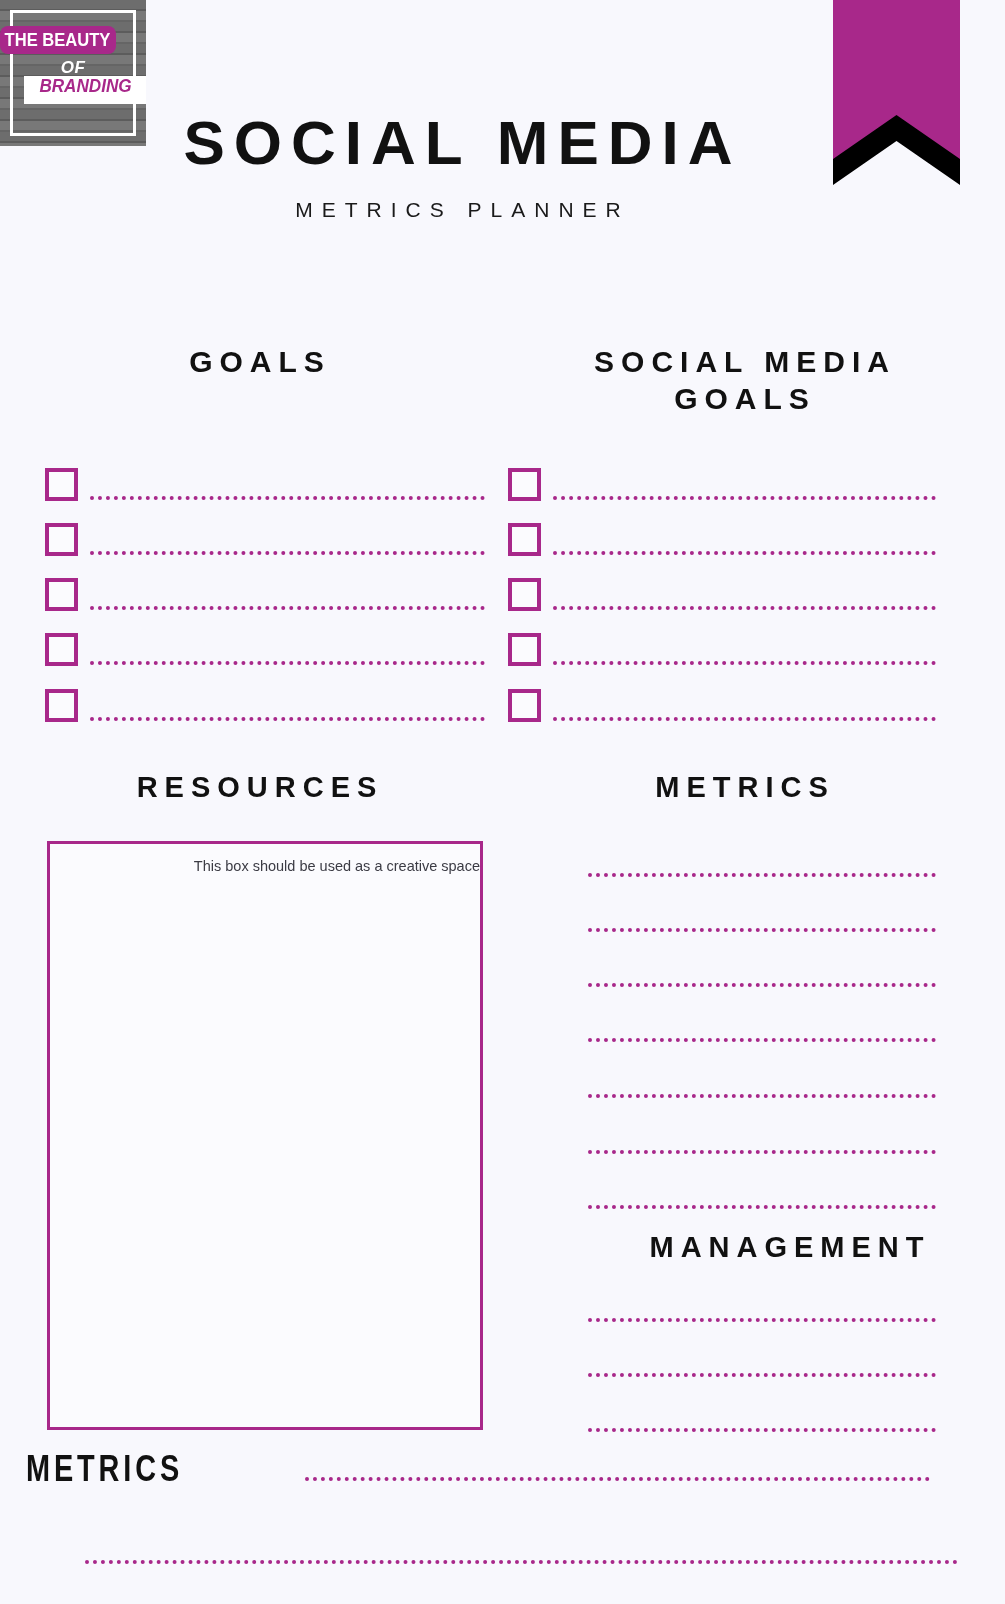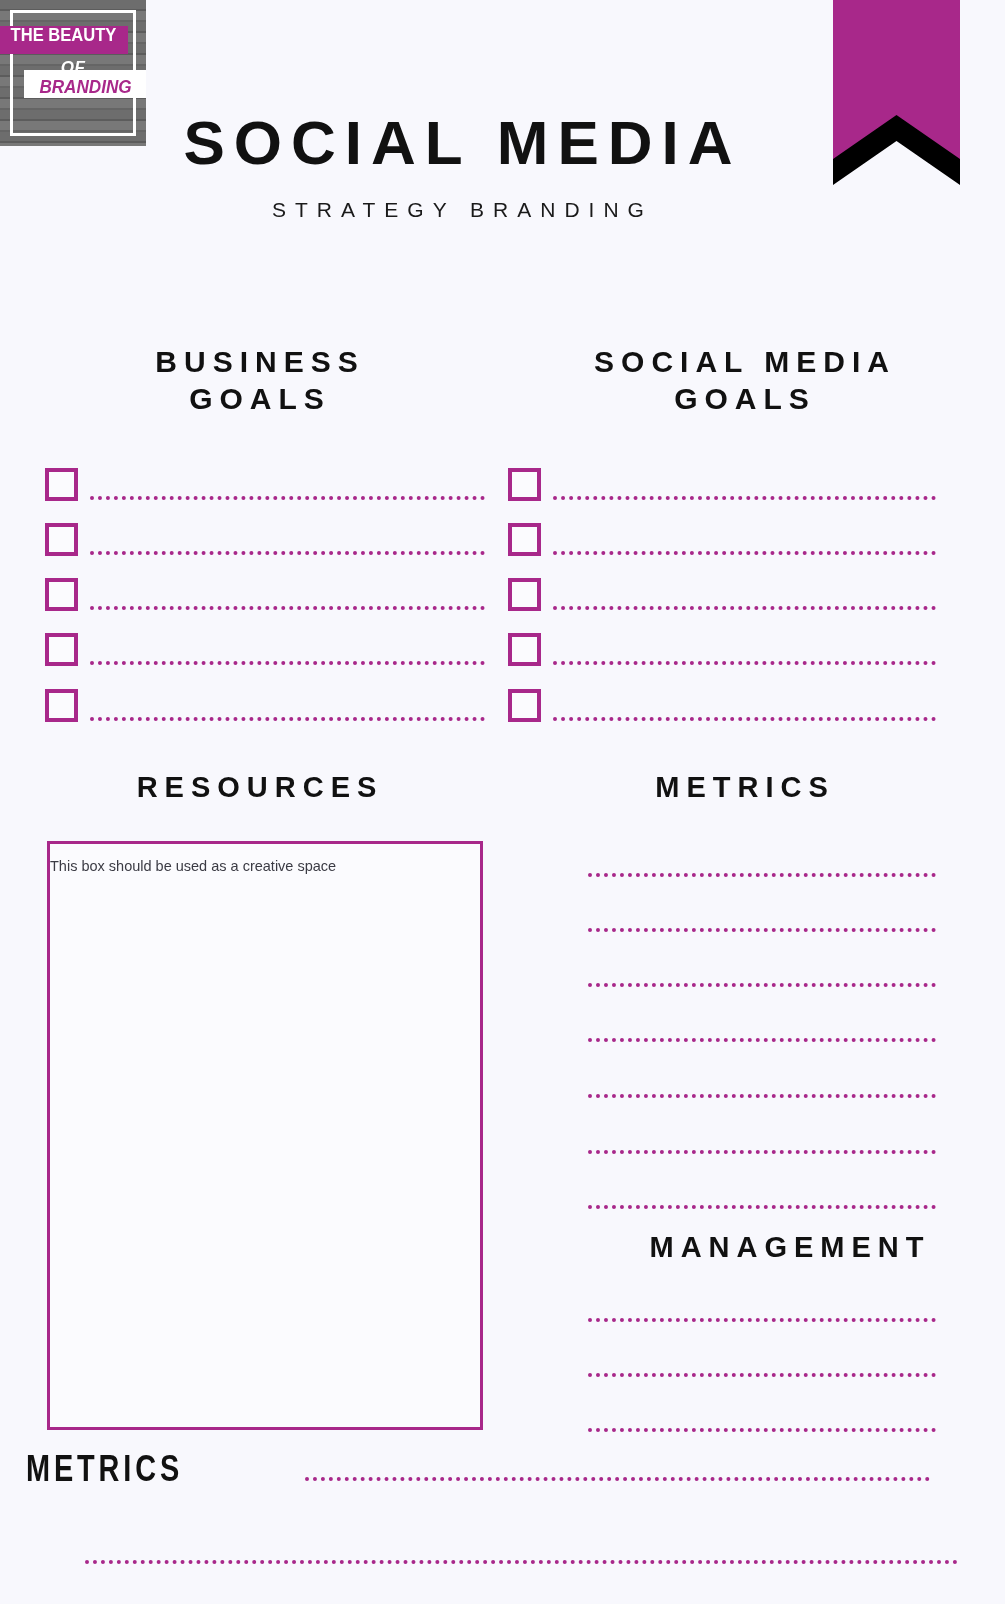--- a/index.html
+++ b/index.html
@@ -40,25 +40,27 @@
     top: 10px;
     right: 10px;
     bottom: 10px;
     border: 3px solid #ffffff;
     box-sizing: border-box;
   }
   .logo-beauty {
     position: absolute;
     left: 0;
     top: 26px;
-    width: 128px;
+    width: 116px;
     height: 28px;
     background: #a8288a;
     display: flex;
+    align-items: center;
     justify-content: center;
+    border-radius: 8px;
   }
   .logo-beauty span {
     color: #ffffff;
     font-family: "Liberation Sans", sans-serif;
     font-weight: bold;
     font-size: 18px;
     letter-spacing: 0px;
     line-height: 1;
     transform: scaleX(0.92);
   }
@@ -73,26 +75,26 @@
     color: #ffffff;
     font-weight: bold;
     font-style: italic;
     font-size: 17px;
     letter-spacing: 0.5px;
     margin-top: 20px;
   }
   .logo-branding {
     position: absolute;
     left: 24px;
-    top: 70px;
+    top: 76px;
     width: 122px;
     height: 28px;
     background: #ffffff;
     display: flex;
-    align-items: flex-end;
+    align-items: flex-start;
     justify-content: center;
   }
   .logo-branding span {
     color: #a8288a;
     font-weight: bold;
     font-style: italic;
     font-size: 18px;
     transform: scaleX(0.95);
   }
 
@@ -214,21 +216,21 @@
     height: 589px;
     border: 3px solid #a8288a;
     box-sizing: border-box;
     background: #fbfbfe;
   }
   .res-note {
     position: absolute;
     left: 0;
     right: 0;
     top: 11px;
-    text-align: left;
+    text-align: right;
     font-size: 14.5px;
     line-height: 1.55;
     color: #3b3b44;
     font-family: "Liberation Sans", sans-serif;
   }
 
   
   .rule {
     position: absolute;
     left: 588px;
@@ -268,24 +270,23 @@
   </div>
   <div class="logo-branding">
     <span>BRANDING</span>
   </div>
 </div>
 
 <div class="ribbon"></div>
 <div class="ribbon-chevron"></div>
 
 <div class="main-title">SOCIAL MEDIA</div>
-<div class="sub-title">STRATEGY BRANDING</div>
+<div class="sub-title">METRICS PLANNER</div>
 
 <div class="sec-head two-line" id="head-business-goals">
-  <div>BUSINESS</div>
   <div>GOALS</div>
 </div>
 
 <div class="check-row" style="left:45px; top:468px; width:440px;">
   <div class="check-box"></div>
   <div class="dotline"></div>
 </div>
 <div class="check-row" style="left:45px; top:523px; width:440px;">
   <div class="check-box"></div>
   <div class="dotline"></div>

